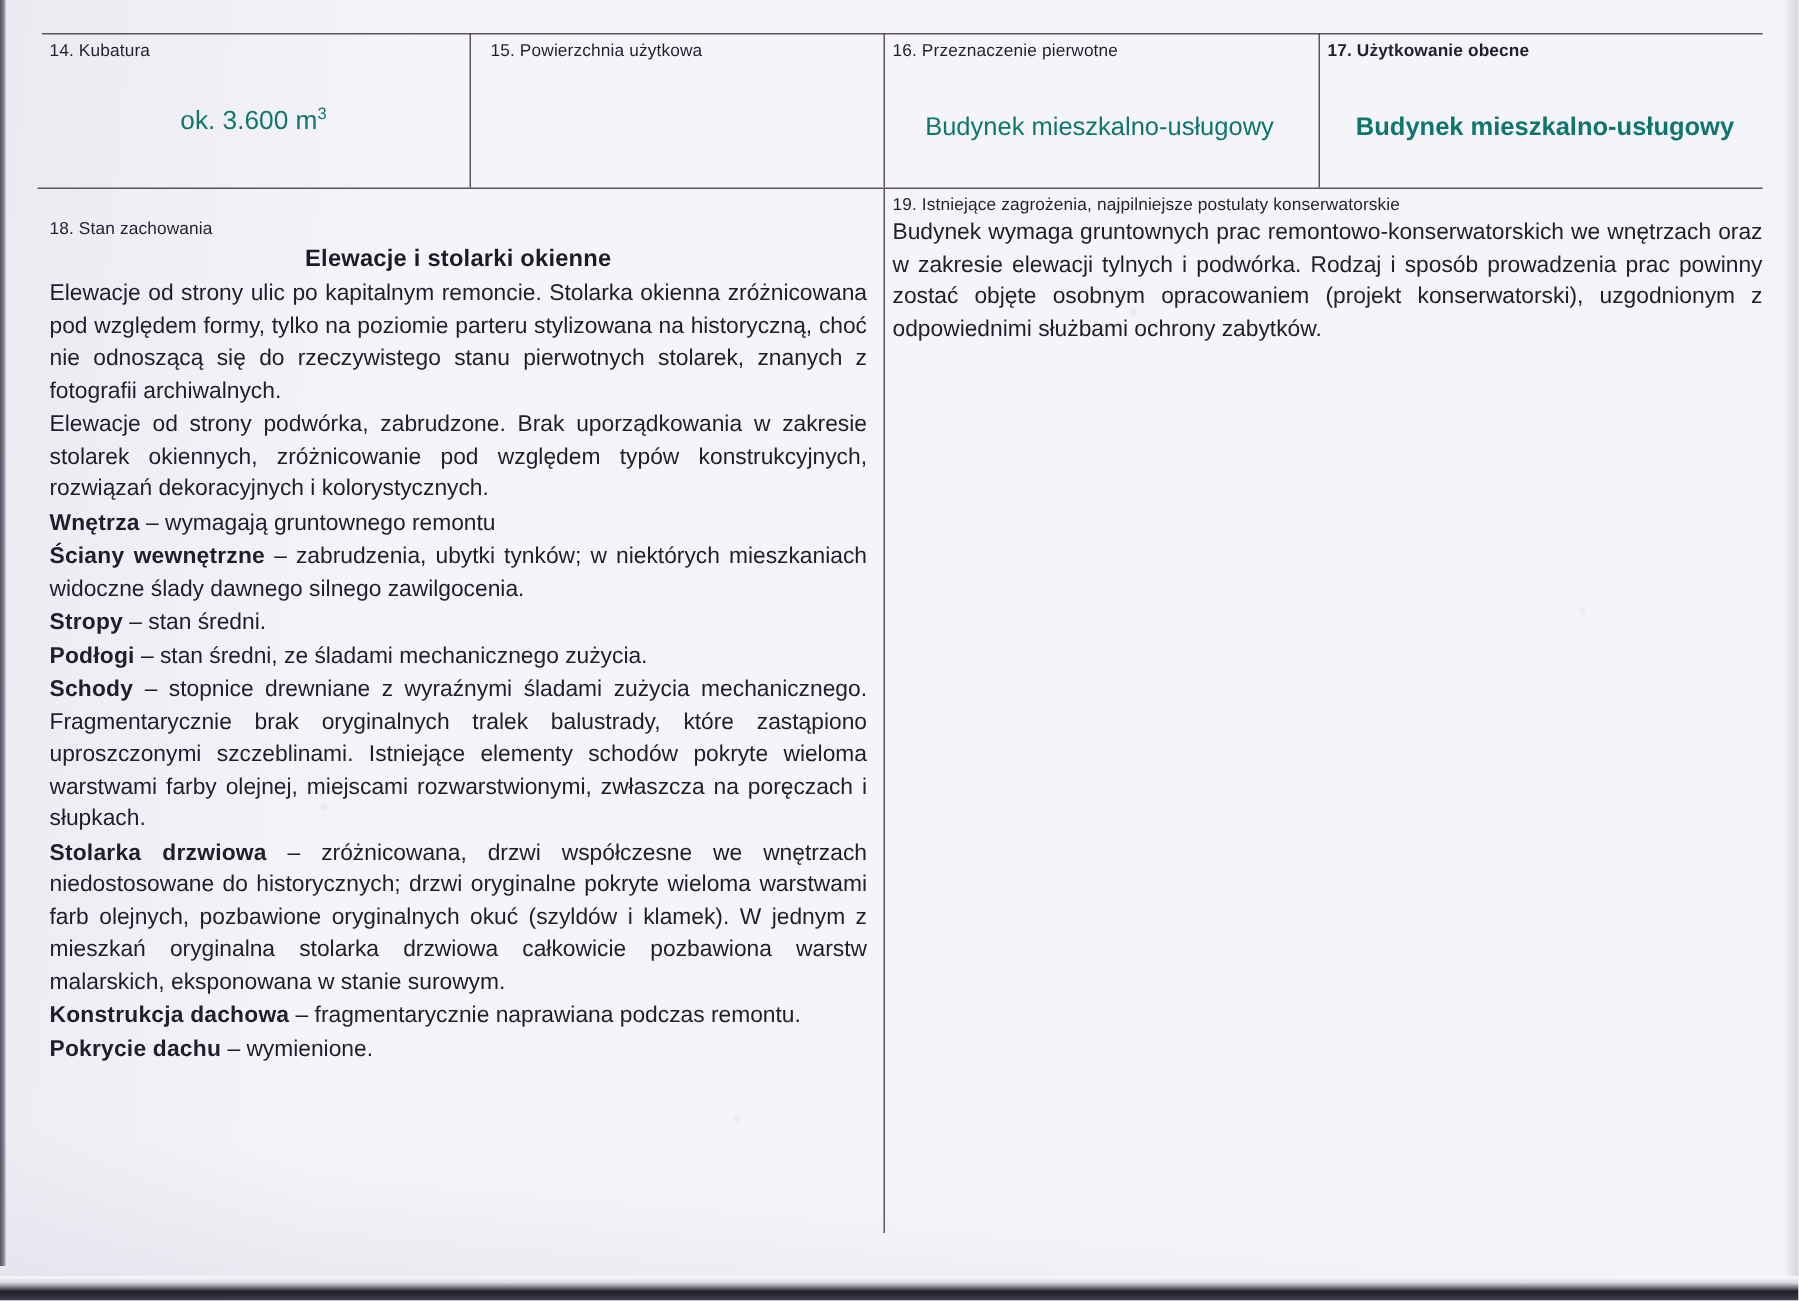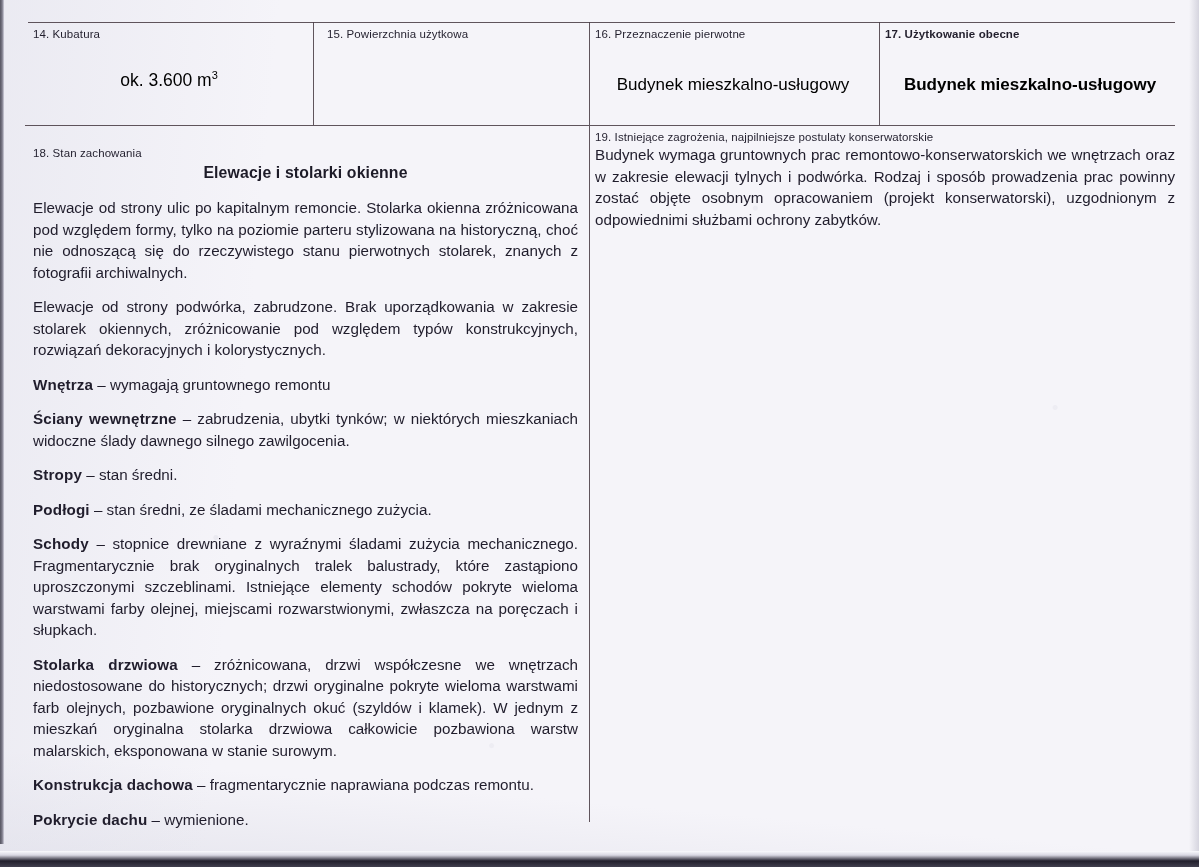--- a/index.html
+++ b/index.html
@@ -77,21 +77,21 @@
     font-size: 11.5px;
     line-height: 14px;
     letter-spacing: .1px;
     color: #221f2d;
     white-space: nowrap;
   }
   .field-value-centered {
     text-align: center;
     font-size: 17.5px;
     line-height: 22px;
-    color: #000000;
+    color: #0f766e;
   }
   .field-value-centered sup {
     font-size: 11px;
     vertical-align: super;
     line-height: 0;
   }
 
   #field-14 { left: 33px;  top: 27px;  width: 272px; }
   #field-15 { left: 327px; top: 27px;  width: 262px; }
   #field-16 { left: 595px; top: 27px;  width: 276px; }
@@ -111,21 +111,21 @@
   }
 
   .body-text {
     font-size: 15.2px;
     line-height: 21.5px;
     color: #201d2c;
     text-align: justify;
     text-justify: inter-word;
     margin: 0;
   }
-  #field-18 .body-text { margin-top: 13px; }
+  #field-18 .body-text { margin-top: 1px; }
   #field-19 .body-text { }
 
   .para { margin: 0; }
   .lead-bold {
     font-weight: bold;
     letter-spacing: .15px;
   }
   .subhead {
     font-weight: bold;
     font-size: 15.8px;

